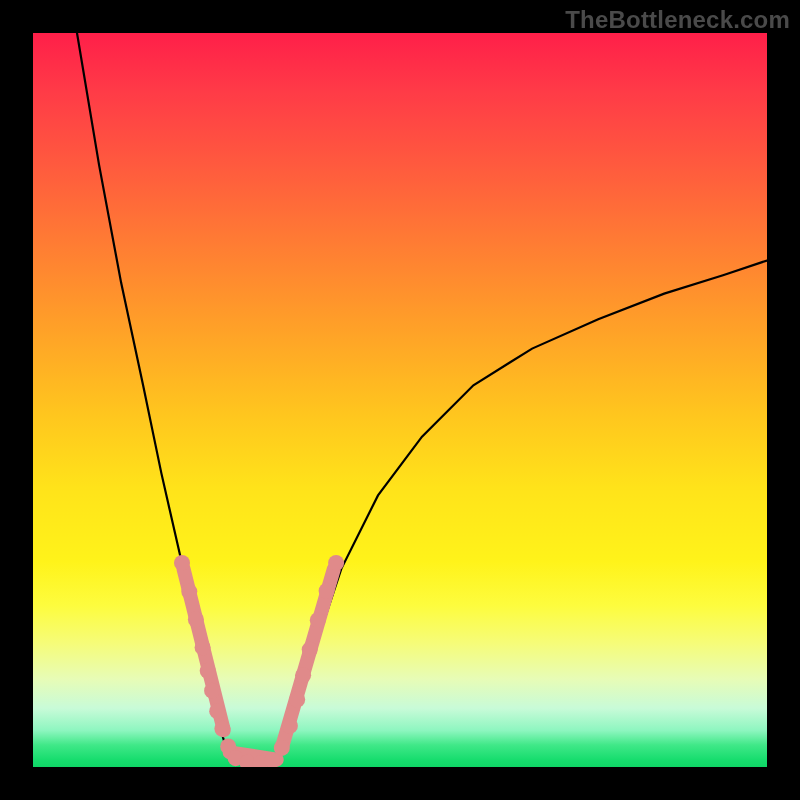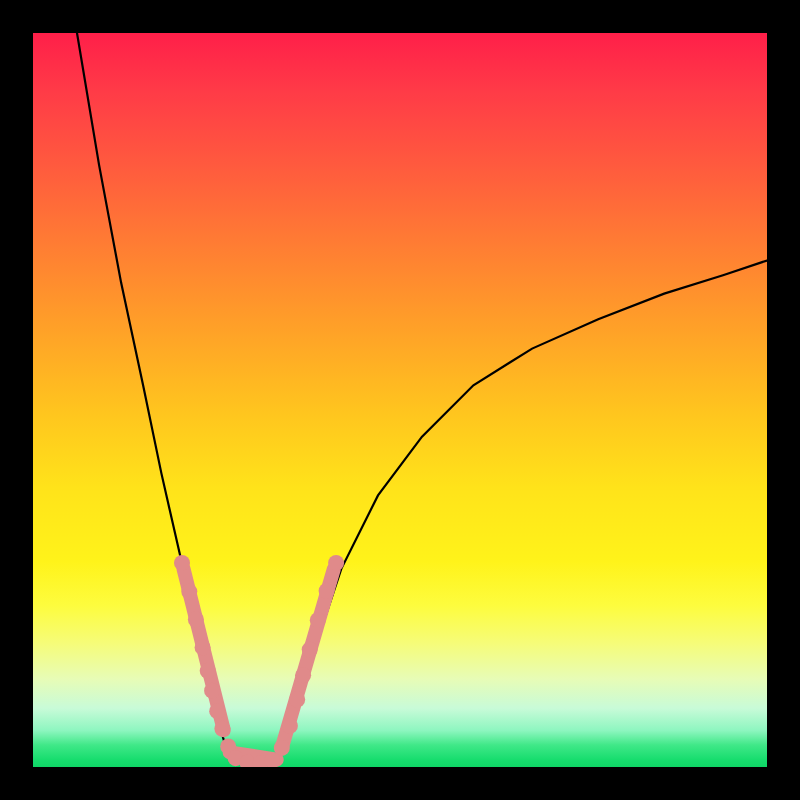--- a/index.html
+++ b/index.html
@@ -80,20 +80,21 @@
     stroke-width: 14;
     stroke-linecap: round;
     fill: none;
   }
 </style>
 </head>
 <body>
 
 <div class="stage">
 
+  <div class="watermark">TheBottleneck.com</div>
 
   <div class="plot-frame">
     <div class="gradient"></div>
 
     <svg class="curve" viewBox="0 0 734 734" preserveAspectRatio="none">
       <path id="path-left" class="line" d="M44.0 0.0 L66.1 132.1 L88.1 249.6 L110.1 352.3 L128.4 440.4 L146.8 521.1 L161.5 587.2 L172.5 638.6 L183.5 682.6 L192.3 712.0 L199.6 726.7"></path>
       <path id="path-floor" class="line" d="M199.6 726.7 L212.9 730.3 L227.5 730.3 L242.2 726.7"></path>
       <path id="path-right" class="line" d="M242.2 726.7 L253.2 704.6 L267.9 660.6 L286.3 601.9 L308.3 535.8 L345.0 462.4 L389.0 403.7 L440.4 352.3 L499.1 315.6 L565.2 286.3 L631.2 260.6 L690.0 242.2 L734.0 227.5"></path>
       <g id="seg-group">
           <line x1="150.5" y1="535.8" x2="190.8" y2="697.3" class="seg"></line>

